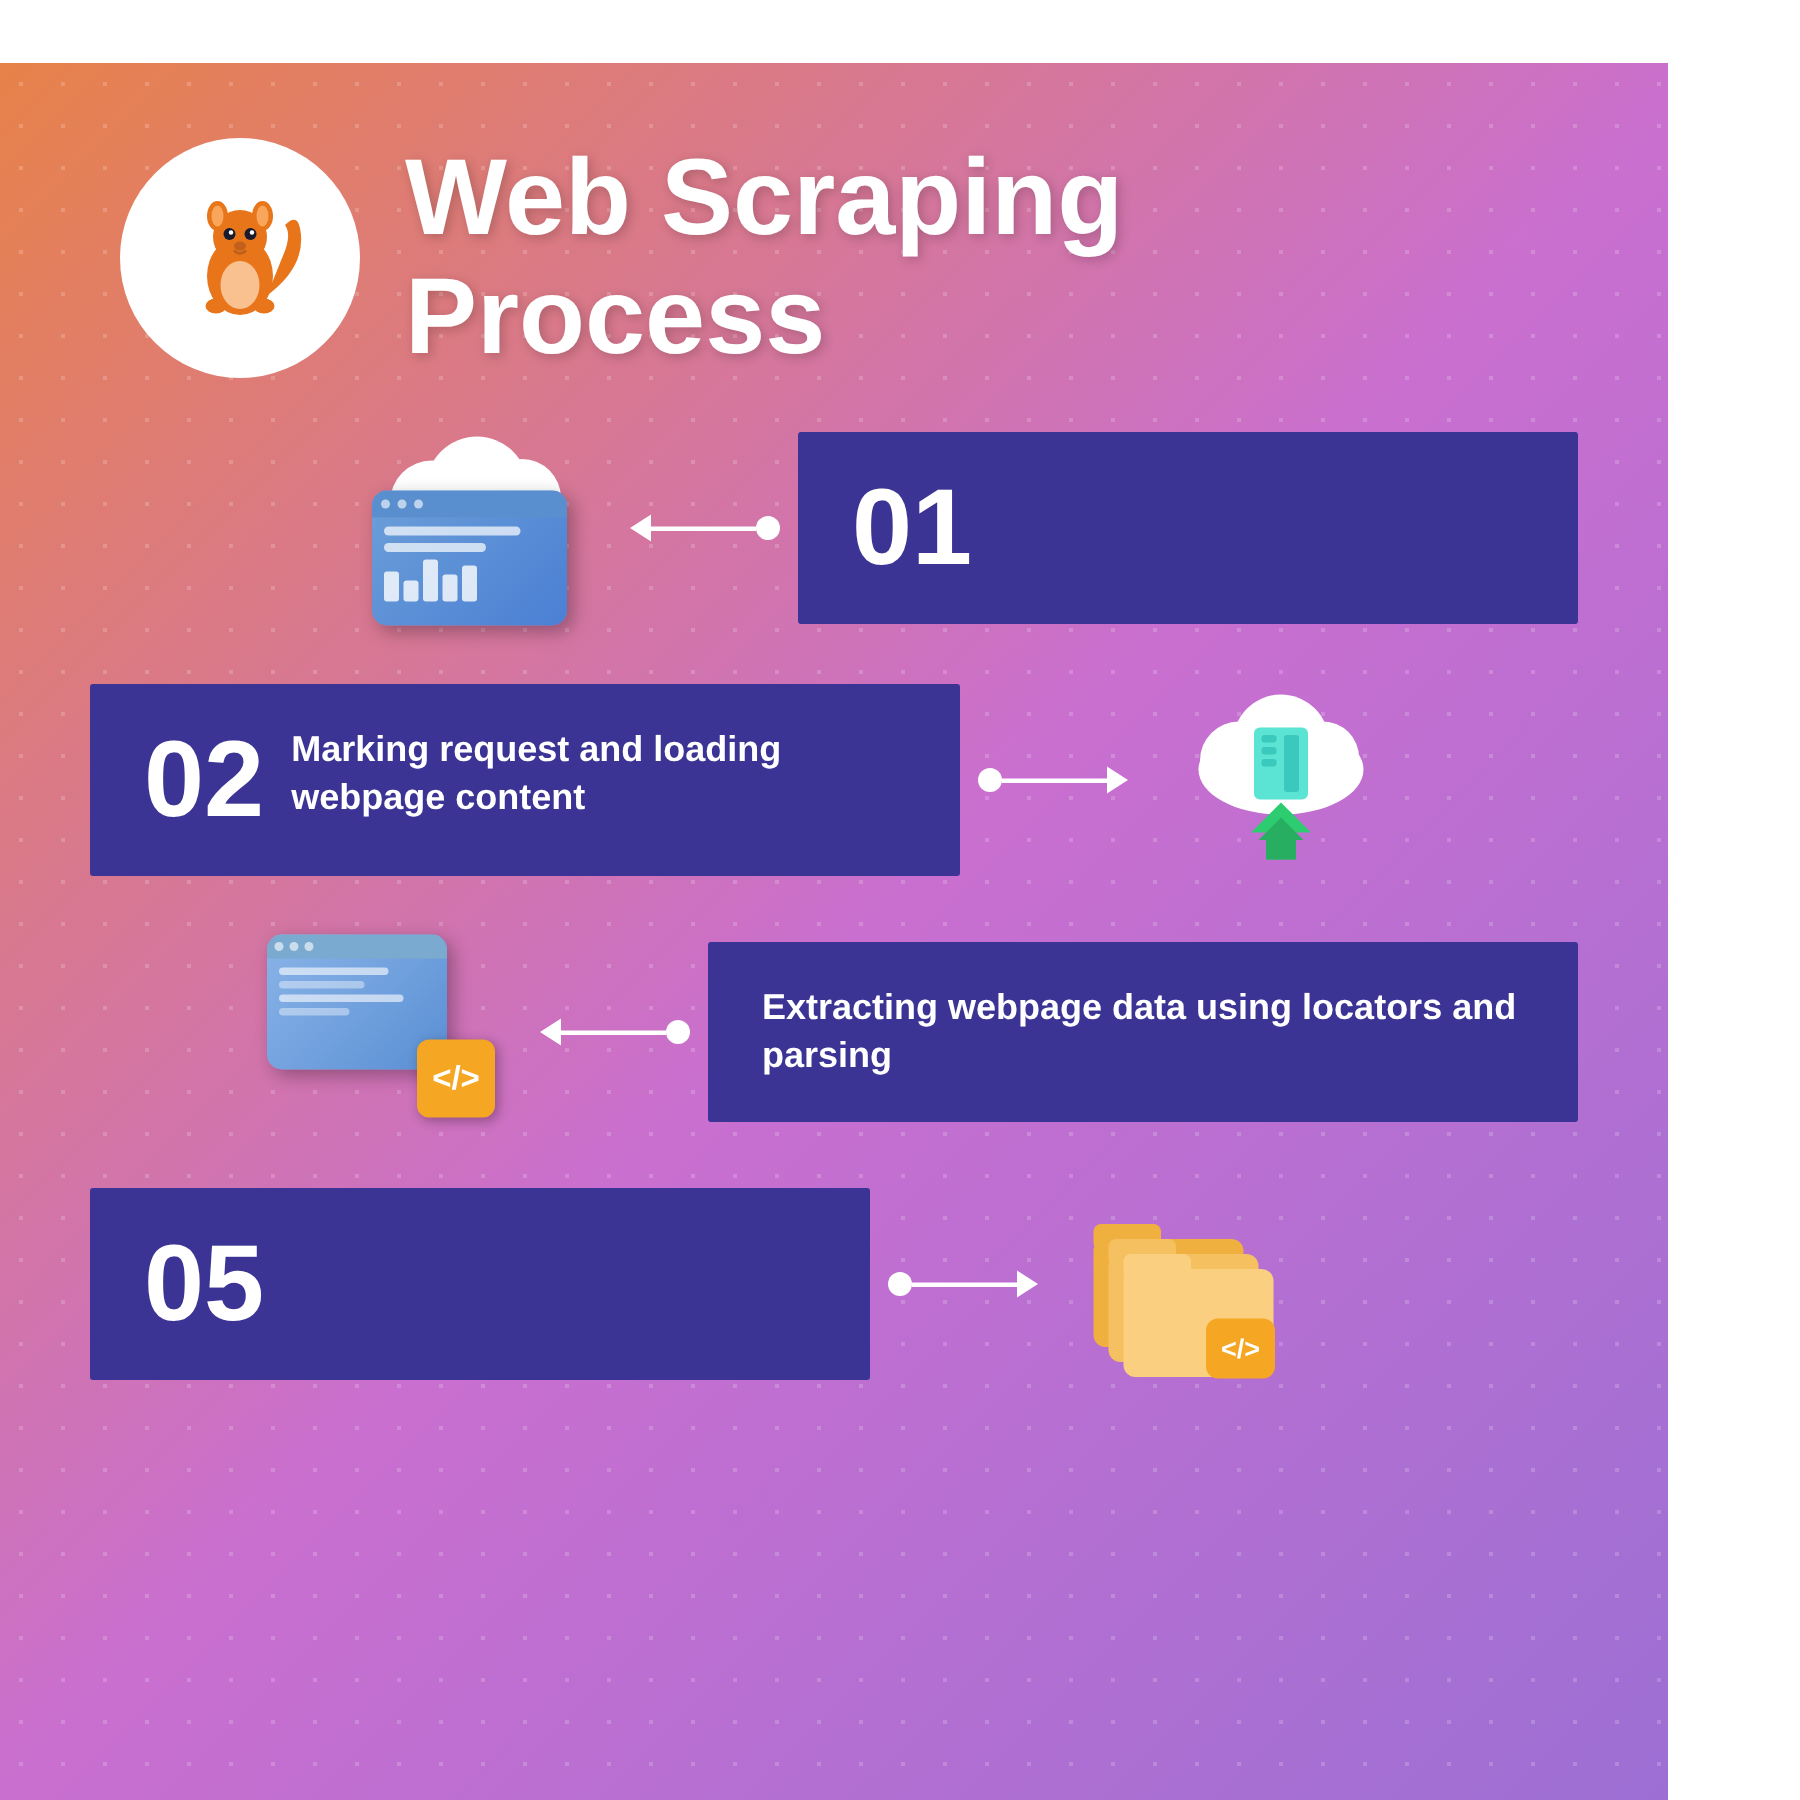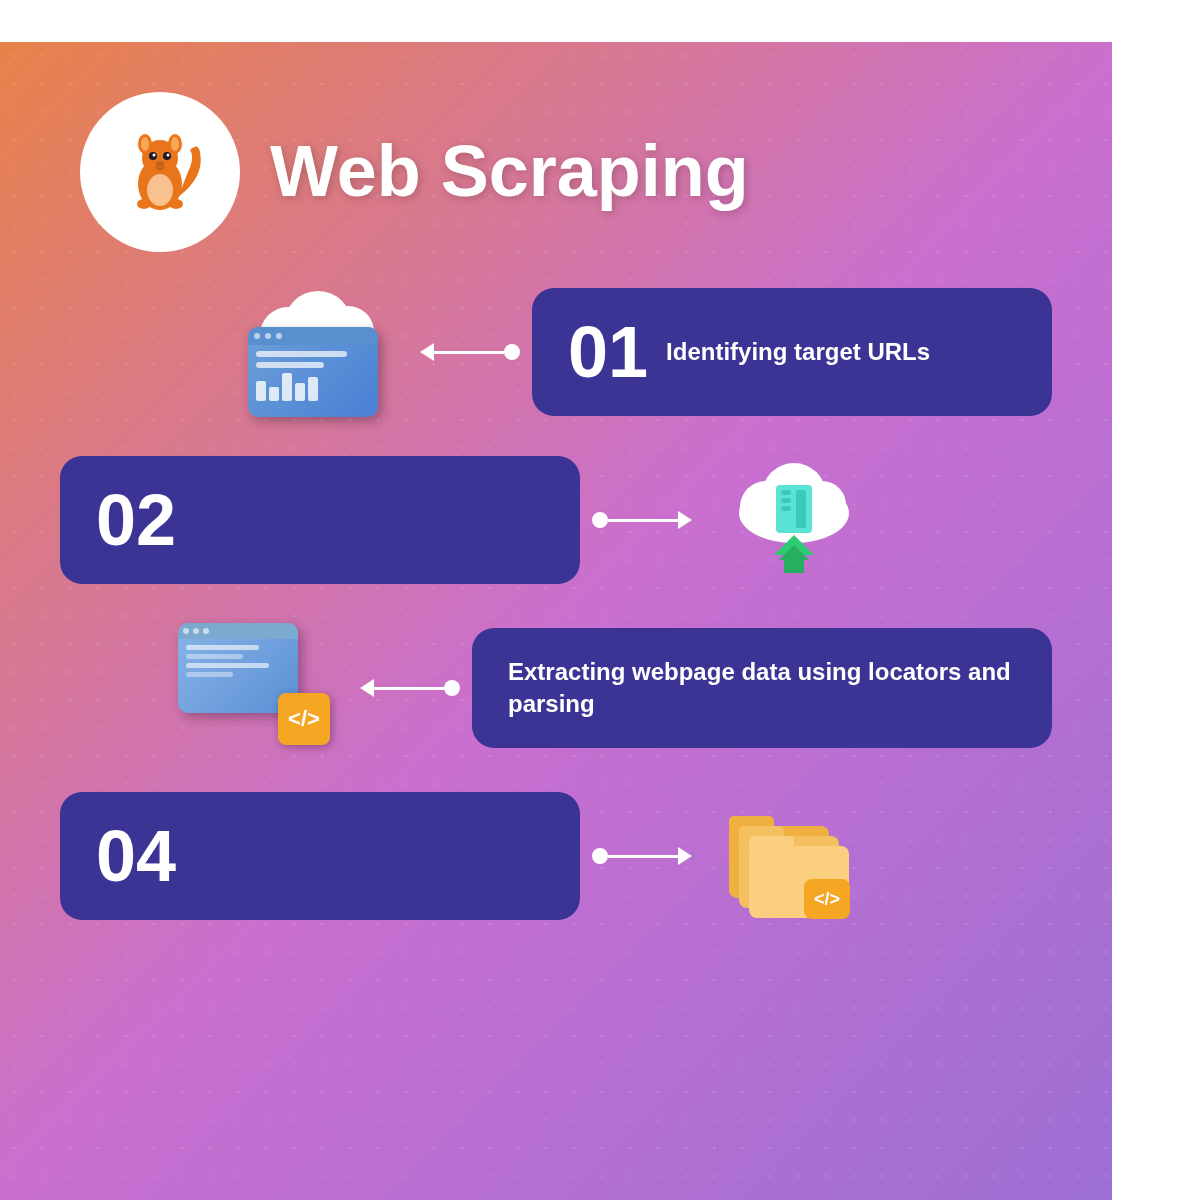--- a/index.html
+++ b/index.html
@@ -77,24 +77,23 @@
       display: flex;
       align-items: center;
       gap: 0;
     }
     .step-row.left { justify-content: flex-start; }
     .step-row.right { justify-content: flex-end; }
 
     
     .step-card {
       background: #3b3494;
-      border-radius: 22px;
+      border-radius: 2px;
       padding: 28px 36px;
       display: flex;
-      align-items: center;
       gap: 18px;
       min-width: 520px;
       max-width: 580px;
     }
     .step-num {
       color: white;
       font-size: 72px;
       font-weight: 900;
       line-height: 1;
       flex-shrink: 0;
@@ -294,20 +293,21 @@
         <path d="M68 75 Q95 55 90 30 Q88 20 80 28 Q85 35 78 50 Q72 65 68 75Z" fill="#e8751a"></path>
 
         <ellipse cx="50" cy="68" rx="13" ry="16" fill="#f9c090"></ellipse>
 
         <ellipse cx="34" cy="82" rx="7" ry="5" fill="#e8751a"></ellipse>
         <ellipse cx="66" cy="82" rx="7" ry="5" fill="#e8751a"></ellipse>
       </svg>
     </div>
     <div class="title">
       <span>Web Scraping</span><br>
+      <span>Process</span>
     </div>
   </div>
 
   <div class="steps">
 
     <div class="step-row right">
 
       <div class="icon-wrap">
         <div class="cloud-browser">
           <svg width="140" height="80" viewBox="0 0 140 80" class="cloud-svg" style="position:absolute;top:0;left:10px;">
@@ -339,28 +339,28 @@
       </div>
 
       <div class="arrow-line">
         <div class="arrow-head left"></div>
         <div class="line"></div>
         <div class="dot"></div>
       </div>
 
       <div class="step-card">
         <div class="step-num">01</div>
-        <div class="step-text">Identifying target URLs</div>
       </div>
     </div>
 
     <div class="step-row left">
 
       <div class="step-card">
         <div class="step-num">02</div>
+        <div class="step-text">Marking request and loading webpage content</div>
       </div>
 
       <div class="arrow-line">
         <div class="dot"></div>
         <div class="line"></div>
         <div class="arrow-head right"></div>
       </div>
 
       <div class="icon-wrap">
         <div class="cloud-download">
@@ -412,21 +412,21 @@
       </div>
 
       <div class="step-card">
         <div class="step-text">Extracting webpage data using locators and parsing</div>
       </div>
     </div>
 
     <div class="step-row left">
 
       <div class="step-card">
-        <div class="step-num">04</div>
+        <div class="step-num">05</div>
       </div>
 
       <div class="arrow-line">
         <div class="dot"></div>
         <div class="line"></div>
         <div class="arrow-head right"></div>
       </div>
 
       <div class="icon-wrap">
         <div class="folders-wrap">

